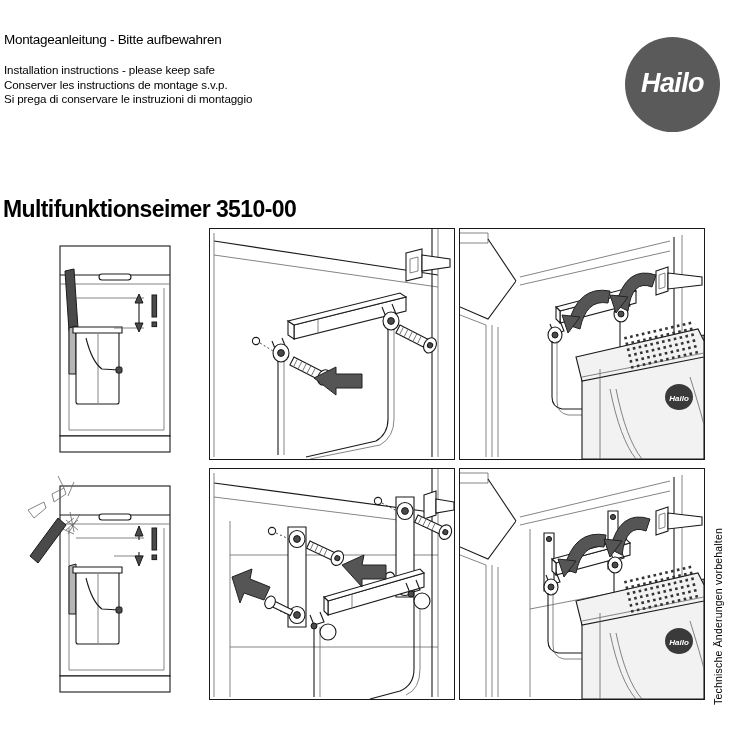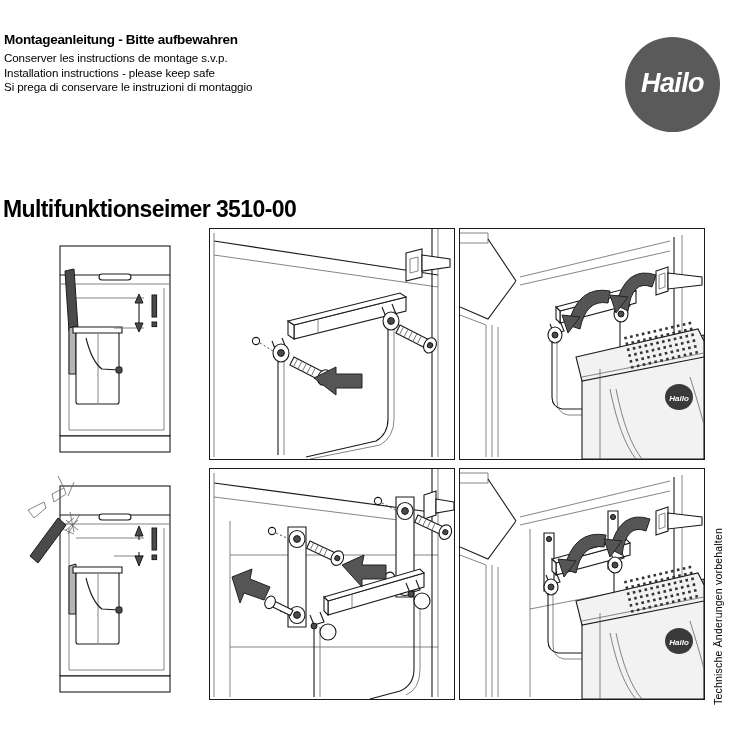--- a/index.html
+++ b/index.html
@@ -10,22 +10,22 @@
     font-family:"Liberation Sans", sans-serif;
     color:#000;
     overflow:hidden;
     position:relative;
   }
   .page{position:absolute;left:0;top:0;width:736px;height:736px;}
 
   
   .header-text{position:absolute;left:4px;top:32px;width:430px;}
   .hdr-title{
-    font-size:13.5px;font-weight:bold;letter-spacing:-0.3px;
-    line-height:16px;white-space:nowrap;margin-bottom:3px;
+    font-size:13.5px;font-weight:normal;letter-spacing:-0.3px;
+    line-height:16px;white-space:nowrap;margin-bottom:15px;
   }
   .hdr-line{
     font-size:11.6px;line-height:14.6px;letter-spacing:-0.1px;white-space:nowrap;
   }
 
   
   .logo{
     position:absolute;left:625px;top:37px;width:95px;height:95px;
     border-radius:50%;background:#5a5a5a;
     display:flex;align-items:center;justify-content:center;
@@ -79,22 +79,22 @@
   .fill-arw{fill:#555;stroke:#222;stroke-width:1;}
   .dash{fill:none;stroke:#333;stroke-width:0.9;stroke-dasharray:2 2.4;}
 </style>
 </head>
 <body>
 
 <div class="page">
 
   <div class="header-text">
     <div class="hdr-title">Montageanleitung - Bitte aufbewahren</div>
+    <div class="hdr-line">Installation instructions - please keep safe</div>
     <div class="hdr-line">Conserver les instructions de montage s.v.p.</div>
-    <div class="hdr-line">Installation instructions - please keep safe</div>
     <div class="hdr-line">Si prega di conservare le instruzioni di montaggio</div>
   </div>
 
   <div class="logo">
     <span class="logo-text">Hailo</span>
   </div>
 
   <div class="product-title">Multifunktionseimer 3510-00</div>
 
   <div class="panel p-tl">

